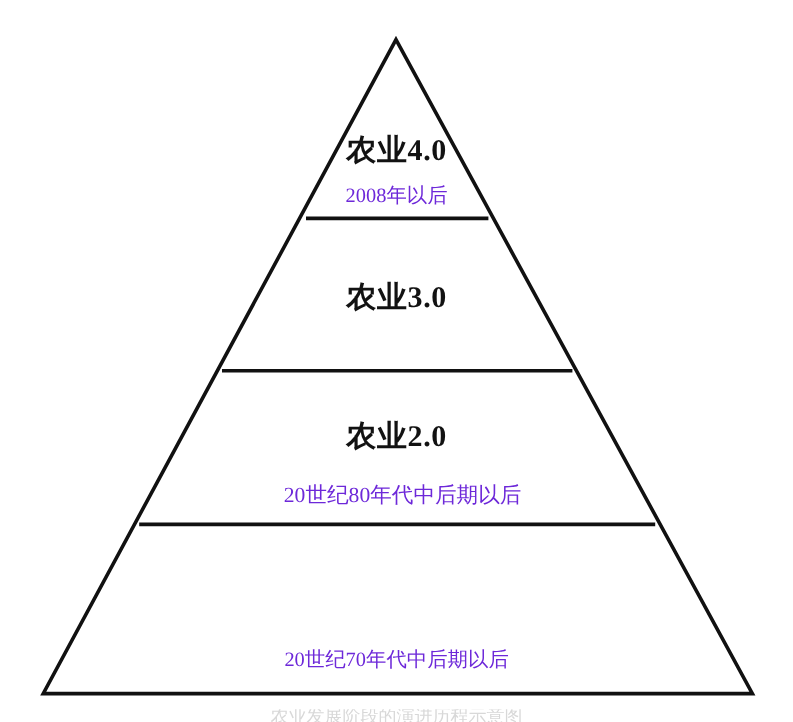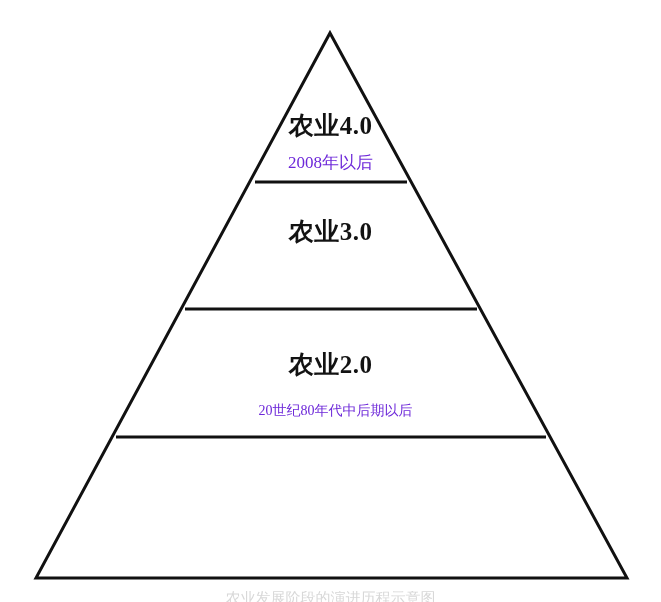--- a/index.html
+++ b/index.html
@@ -69,21 +69,21 @@
   }
 
   
   .tier-4 .tier-title  { font-size: 25px; }
   .tier-4 .tier-period { font-size: 17px; }
 
   .tier-3 .tier-title  { font-size: 25px; }
   .tier-3 .tier-period { font-size: 17px; }
 
   .tier-2 .tier-title  { font-size: 25px; }
-  .tier-2 .tier-period { font-size: 14px; padding-left: 10px; }
+  .tier-2 .tier-period { font-size: 18px; padding-left: 10px; }
 
   .tier-1 .tier-title  { font-size: 26px; }
   .tier-1 .tier-period { font-size: 17px; }
 
   
   #figure-caption {
     position: absolute;
     left: 0;
     top: 591px;
     width: 661px;
@@ -112,29 +112,32 @@
 
   <div class="tier-label-layer">
 
     <div class="tier-text-block tier-4" style="top:112px;">
       <span class="tier-title">农业4.0</span>
     </div>
     <div class="tier-text-block tier-4" style="top:154px;">
       <span class="tier-period">2008年以后</span>
     </div>
 
-    <div class="tier-text-block tier-3" style="top:218px;">
+    <div class="tier-text-block tier-3" style="top:235px;">
       <span class="tier-title">农业3.0</span>
     </div>
 
     <div class="tier-text-block tier-2" style="top:351px;">
       <span class="tier-title">农业2.0</span>
     </div>
     <div class="tier-text-block tier-2" style="top:403px;">
       <span class="tier-period">20世纪80年代中后期以后</span>
     </div>
 
+    <div class="tier-text-block tier-1" style="top:541px;">
+      <span class="tier-period">20世纪70年代中后期以后</span>
+    </div>
 
   </div>
 
   <div id="figure-caption">农业发展阶段的演进历程示意图</div>
 
 </div>
 
 </body></html>

